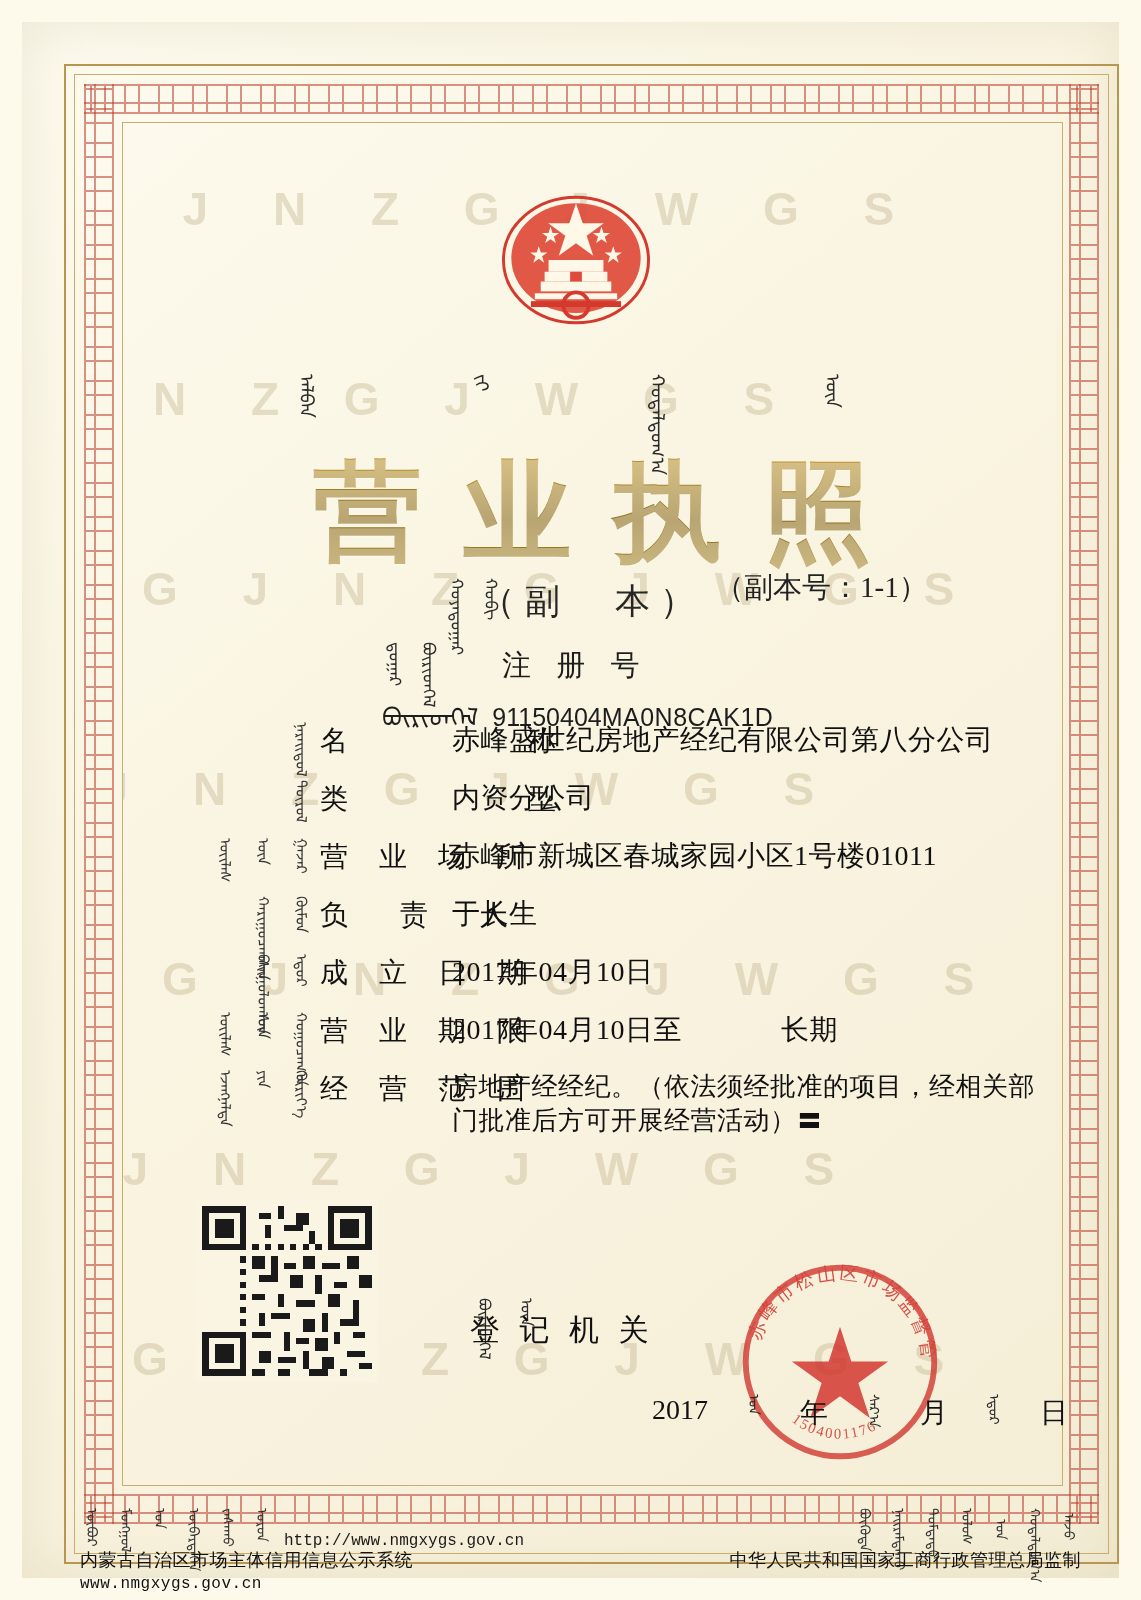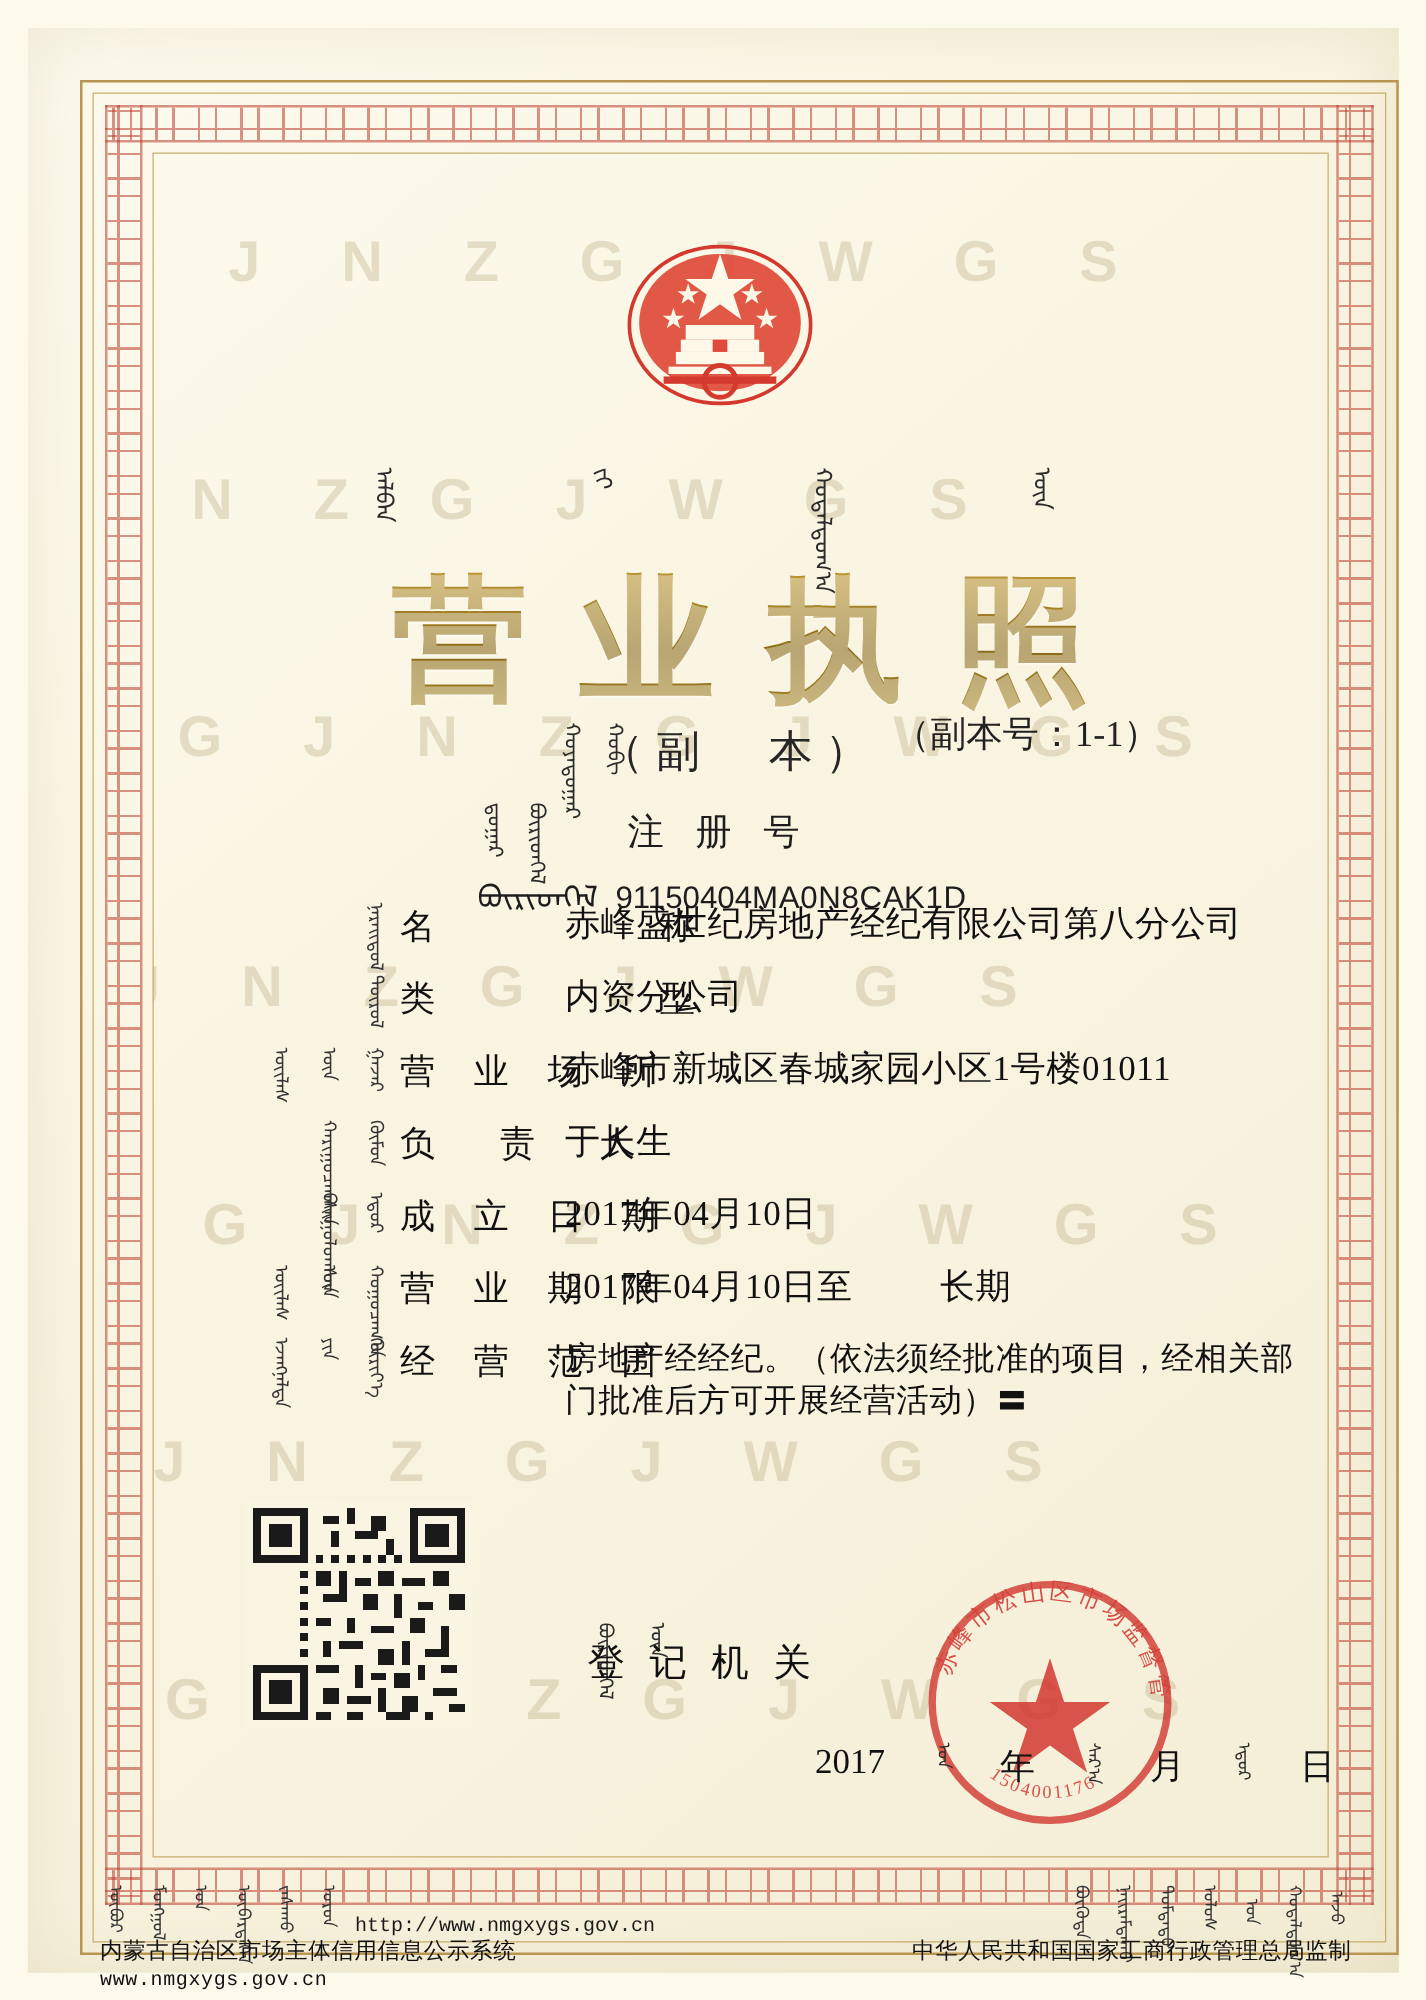--- a/index.html
+++ b/index.html
@@ -290,21 +290,21 @@
   .row-label.sp3 { letter-spacing: 12px; }
   .row-value {
     flex: 1;
     font-size: 28px;
     color: #111;
     line-height: 1.32;
     padding-left: 2px;
     letter-spacing: 0.5px;
   }
   .row-value.small { font-size: 26px; }
-  .row-value .suffix-long { margin-left: 70px; }
+  .row-value .suffix-long { margin-left: 99px; }
   .scope-mark {
     font-weight: bold;
     letter-spacing: 0;
   }
 
   
   .qr {
     position: absolute;
     left: 174px;
     top: 1178px;

